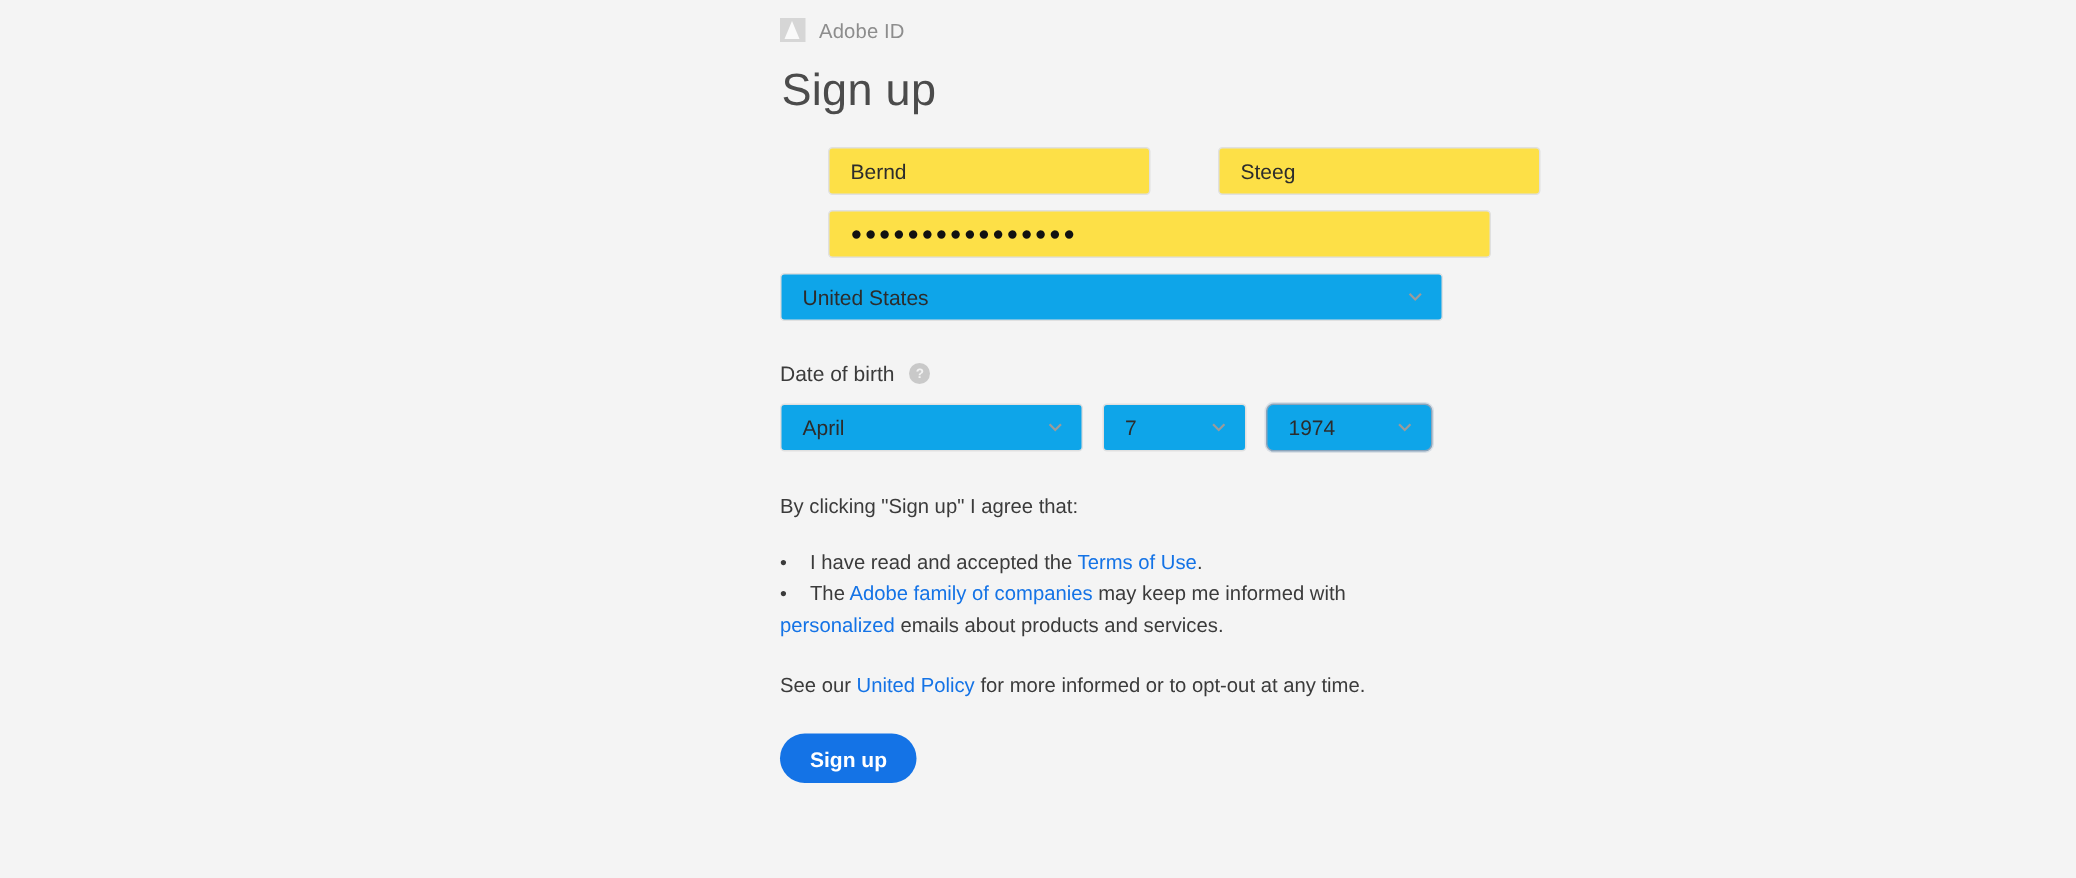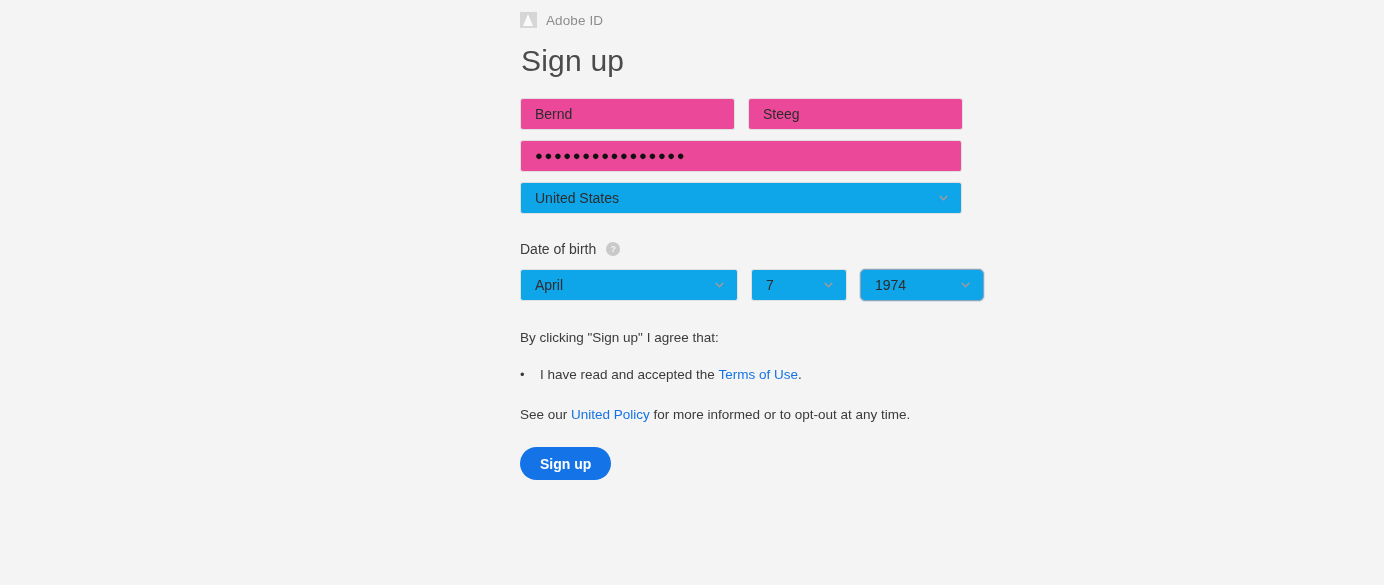--- a/index.html
+++ b/index.html
@@ -70,29 +70,30 @@
 
   
   .field-row {
     display: flex;
     gap: 13px;
     margin-top: 19px;
   }
   .txt {
     box-sizing: border-box;
     height: 32px;
-    background: #ec4899;
+    background: #fde047;
     border: 1px solid #e0e0e0;
     border-radius: 3px;
     display: flex;
     align-items: center;
     padding: 0 14px;
     font-size: 14px;
     color: #2c2c2c;
     width: 100%;
+    margin-left: 32px;
   }
   .half { width: 215px; flex: none; }
   .stack { margin-top: 10px; }
   .dots {
     font-size: 13px;
     letter-spacing: 1.6px;
     color: #111;
     line-height: 1;
   }
 
@@ -145,23 +146,23 @@
     line-height: 14px;
     text-align: center;
     font-weight: bold;
     display: block;
   }
   .dob-row {
     display: flex;
     gap: 13px;
     margin-top: 12px;
   }
-  .dob-month { width: 218px; flex: none; }
+  .dob-month { width: 202px; flex: none; }
   .dob-day { width: 96px; flex: none; }
-  .dob-year { width: 124px; flex: none; }
+  .dob-year { width: 111px; flex: none; }
 
   
   .agree-intro {
     font-size: 13.5px;
     color: #3b3b3b;
     margin-top: 28px;
     line-height: 1.4;
   }
   .bullets {
     margin: 18px 0 16px 0;
@@ -282,20 +283,23 @@
         </span>
       </div>
     </div>
 
     <div class="agree-intro">By clicking "Sign up" I agree that:</div>
 
     <ul class="bullets">
       <li>
         <span class="bullet-dot">•</span><span>I have read and accepted the </span><a class="lnk" href="#">Terms of Use</a><span>.</span>
       </li>
+      <li>
+        <span class="bullet-dot">•</span><span>The </span><a class="lnk" href="#">Adobe family of companies</a><span> may keep me informed with </span><a class="lnk" href="#">personalized</a><span> emails about products and services.</span>
+      </li>
     </ul>
 
     <div class="privacy-line">
       <span>See our </span><a class="lnk" href="#">United Policy</a><span> for more informed or to opt-out at any time.</span>
     </div>
 
     <button class="signup-btn">Sign up</button>
 
     
 

